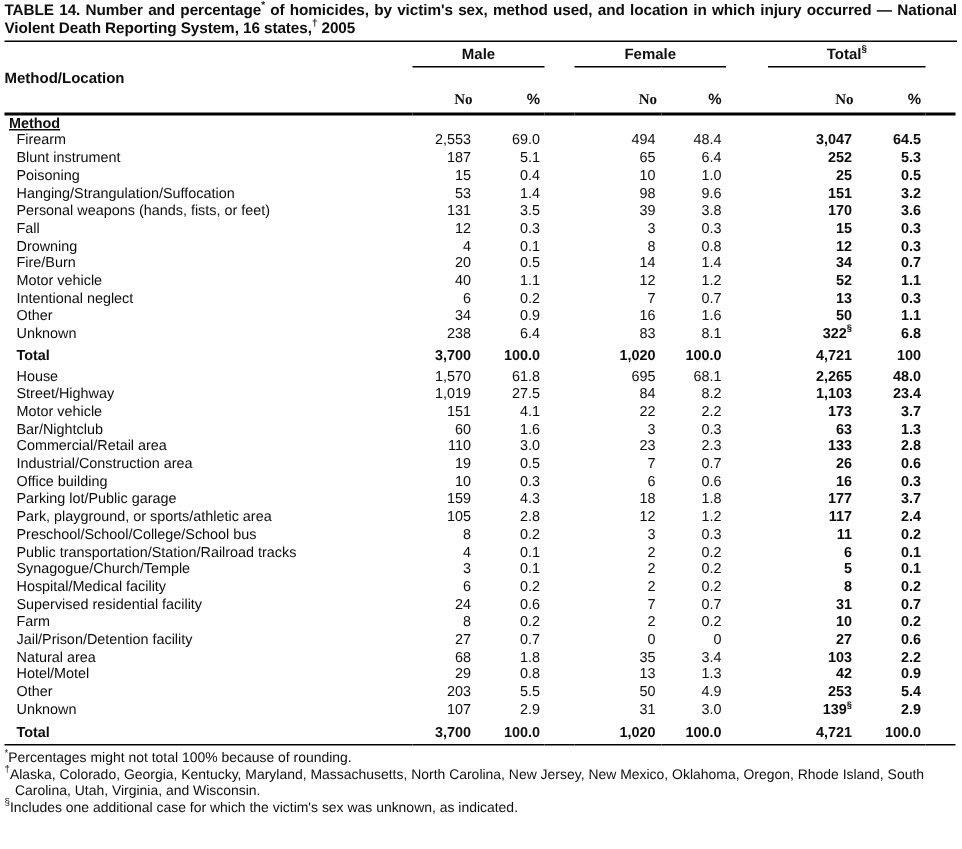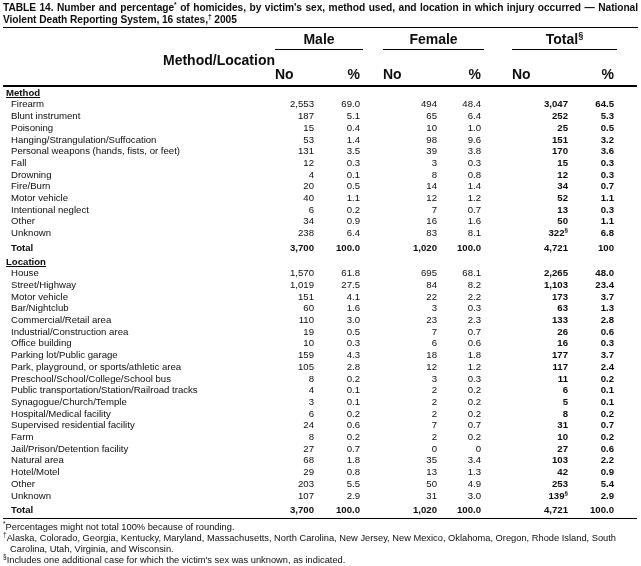--- a/index.html
+++ b/index.html
@@ -22,26 +22,26 @@
     border-bottom: 1.8px solid #000;
   }
   sup { font-size: 0.65em; vertical-align: super; line-height: 0; }
   table.main {
     border-collapse: collapse;
     table-layout: fixed;
     width: 634px;
     margin-top: 3px;
   }
   table.main th, table.main td { margin: 0; }
-  thead th { font-weight: bold; font-size: 14px; vertical-align: bottom; }
+  thead th { font-weight: bold; font-size: 10px; vertical-align: bottom; }
   th.group { text-align: center; padding: 0 0 2px 0; border-bottom: 1px solid #000; }
   th.gsp, td.c-sp { border: none; }
   tr.sub th { border-bottom: 2.2px solid #000; }
-  th.rowhdr { text-align: right; padding: 2px 0 17px 0; }
-  tr.sub th.c-no { text-align: left; padding: 2px 3px 3px 0; }
+  th.rowhdr { text-align: left; padding: 2px 0 17px 0; }
+  tr.sub th.c-no { text-align: right; padding: 2px 3px 3px 0; font-family: Liberation Serif, serif; }
   tr.sub th.c-pct { text-align: right; padding: 2px 3px 3px 0; }
   tbody td {
     font-size: 9.6px;
     line-height: 11.7px;
     padding: 0;
     vertical-align: bottom;
     white-space: nowrap;
   }
   td.section { font-weight: bold; padding-left: 3px; text-decoration: underline; }
   td.rowlabel { padding-left: 8px; overflow: hidden; }
@@ -249,23 +249,20 @@
           <td class="c-pct">100.0</td>
           <td class="c-sp"></td>
           <td class="c-no">1,020</td>
           <td class="c-pct">100.0</td>
           <td class="c-sp"></td>
           <td class="c-no tot">4,721</td>
           <td class="c-pct tot">100</td>
           <td class="c-sp"></td>
         </tr>
         <tr>
-          <td class="section" colspan="10">Location</td>
-        </tr>
-        <tr>
           <td class="rowlabel">House</td>
           <td class="c-no">1,570</td>
           <td class="c-pct">61.8</td>
           <td class="c-sp"></td>
           <td class="c-no">695</td>
           <td class="c-pct">68.1</td>
           <td class="c-sp"></td>
           <td class="c-no tot">2,265</td>
           <td class="c-pct tot">48.0</td>
           <td class="c-sp"></td>

